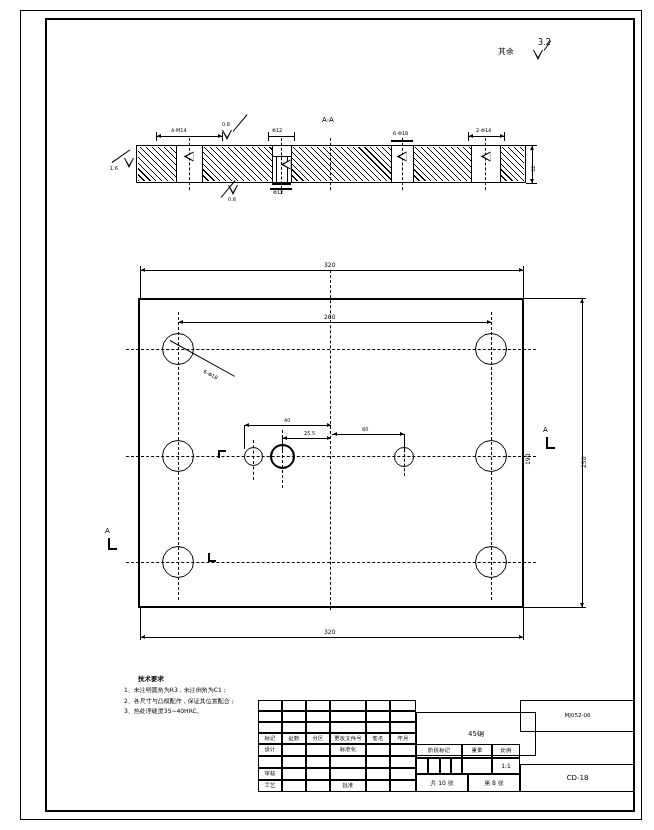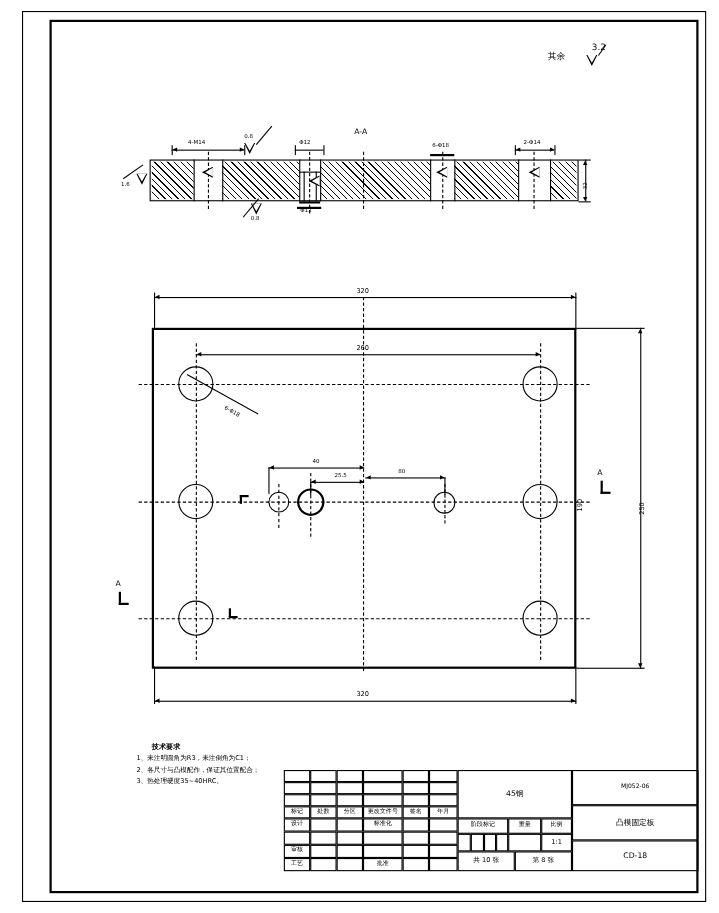--- a/index.html
+++ b/index.html
@@ -307,34 +307,33 @@
     <div class="cell" style="left:108px;top:68px;width:24px;height:12px;"></div>
     <div class="cell" style="left:132px;top:68px;width:26px;height:12px;"></div>
 
     <div class="cell" style="left:0px;top:80px;width:24px;height:12px;">工艺</div>
     <div class="cell" style="left:24px;top:80px;width:24px;height:12px;"></div>
     <div class="cell" style="left:48px;top:80px;width:24px;height:12px;"></div>
     <div class="cell" style="left:72px;top:80px;width:36px;height:12px;">批准</div>
     <div class="cell" style="left:108px;top:80px;width:24px;height:12px;"></div>
     <div class="cell" style="left:132px;top:80px;width:26px;height:12px;"></div>
 
-    <div class="cell b s7" style="left:158px;top:0px;width:104px;height:44px;">45钢</div>
+    <div class="cell b s7" style="left:158px;top:12px;width:120px;height:44px;">45钢</div>
 
     <div class="cell" style="left:158px;top:44px;width:46px;height:14px;">阶段标记</div>
     <div class="cell" style="left:204px;top:44px;width:30px;height:14px;">重量</div>
     <div class="cell" style="left:234px;top:44px;width:28px;height:14px;">比例</div>
 
     <div class="cell" style="left:158px;top:58px;width:12px;height:16px;"></div>
     <div class="cell" style="left:170px;top:58px;width:12px;height:16px;"></div>
     <div class="cell" style="left:182px;top:58px;width:11px;height:16px;"></div>
     <div class="cell" style="left:193px;top:58px;width:11px;height:16px;"></div>
     <div class="cell" style="left:204px;top:58px;width:30px;height:16px;"></div>
     <div class="cell s6" style="left:234px;top:58px;width:28px;height:16px;">1:1</div>
 
     <div class="cell s6" style="left:158px;top:74px;width:52px;height:18px;">共 10 张</div>
     <div class="cell s6" style="left:210px;top:74px;width:52px;height:18px;">第 8 张</div>
 
     <div class="cell b s9" style="left:262px;top:0px;width:115px;height:32px;">MJ052-06</div>
-    <div class="cell b s7" style="left:262px;top:32px;width:115px;height:32px;">凸模固定板</div>
     <div class="cell b s7" style="left:262px;top:64px;width:115px;height:28px;">CD-18</div>
   </div>
 
 </div>
 
 </body></html>

